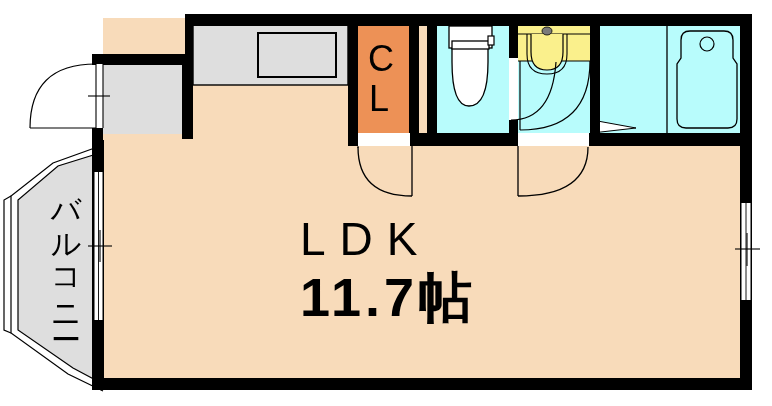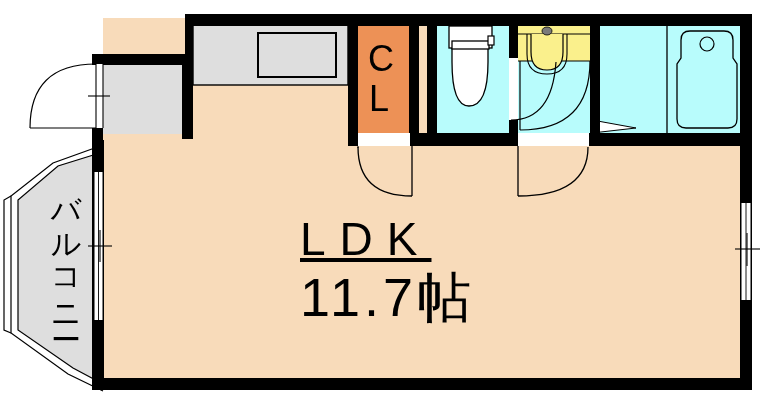--- a/index.html
+++ b/index.html
@@ -26,28 +26,27 @@
     color: #000000;
     white-space: pre;
     user-select: none;
   }
   #ldk-name {
     left: 300px;
     top: 212px;
     font-size: 46px;
     letter-spacing: 14px;
     font-weight: 500;
-    text-decoration: underline;
   }
   #ldk-area {
     left: 300px;
     top: 262px;
     font-size: 54px;
     letter-spacing: 4px;
-    font-weight: 400;
+    font-weight: 700;
   }
   #cl-c {
     left: 368px;
     top: 38px;
     font-size: 36px;
     font-weight: 500;
   }
   #cl-l {
     left: 369px;
     top: 78px;

